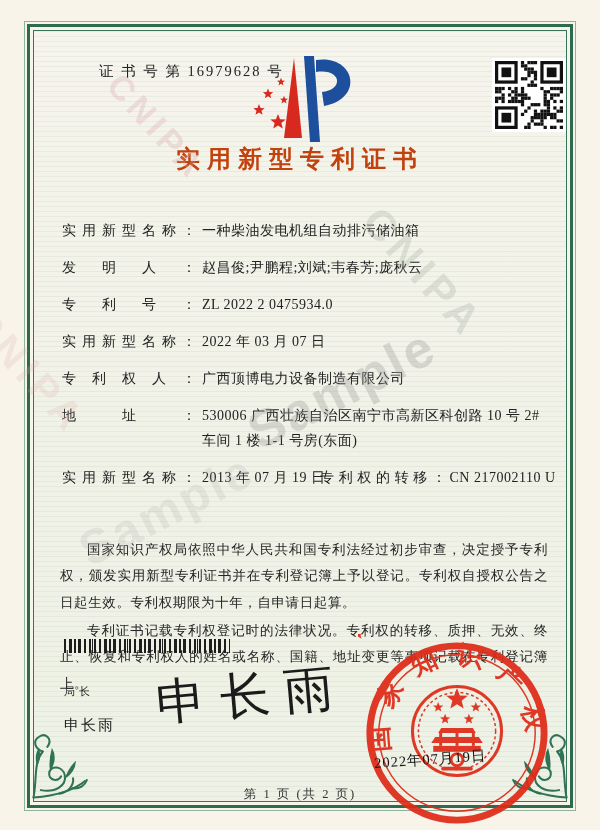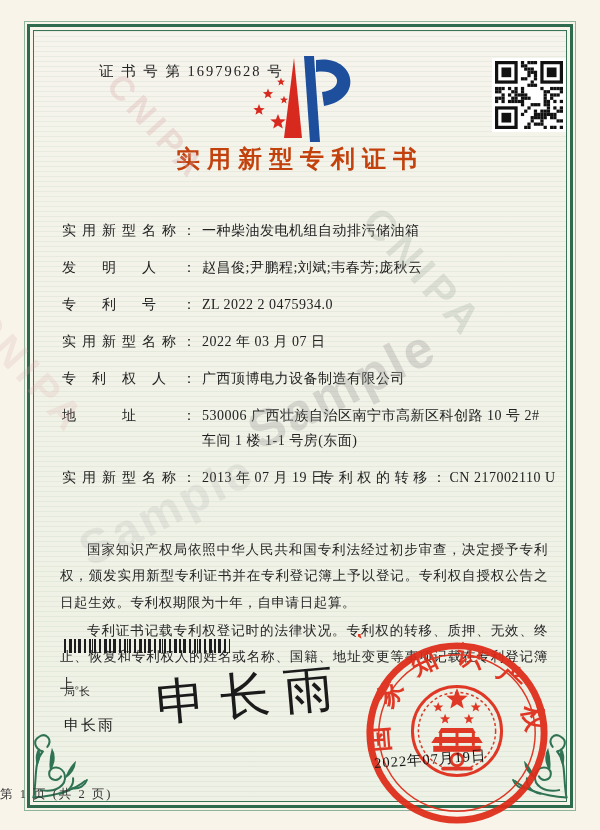--- a/index.html
+++ b/index.html
@@ -44,21 +44,21 @@
   
   .barcode{position:absolute;left:64px;top:639px;width:166px;height:14px;z-index:3;
     background:
       repeating-linear-gradient(90deg,#1d1d1d 0 2px,rgba(0,0,0,0) 2px 5px),
       repeating-linear-gradient(90deg,#1d1d1d 0 1px,rgba(0,0,0,0) 1px 7px);}
   .director{position:absolute;left:64px;top:684px;font-size:11px;letter-spacing:4px;z-index:3;}
   .director-name{position:absolute;left:64px;top:716px;font-size:15px;letter-spacing:2px;z-index:3;}
   .signature{position:absolute;left:156px;top:662px;font-size:50px;letter-spacing:14px;color:#1b1b1b;transform:rotate(-5deg);z-index:4;font-weight:500;}
   .seal{position:absolute;left:358px;top:634px;width:198px;height:198px;z-index:7;opacity:0.93;}
   .seal-date{position:absolute;left:374px;top:750px;font-size:14.5px;letter-spacing:1px;color:#141414;transform:rotate(-4deg);z-index:8;white-space:nowrap;}
-  .footer{position:absolute;left:0;right:0;top:786px;text-align:left;font-size:12.5px;letter-spacing:2px;z-index:3;color:#333;}
+  .footer{position:absolute;left:0;right:0;top:786px;text-align:center;font-size:12.5px;letter-spacing:2px;z-index:3;color:#333;}
 </style>
 </head>
 <body>
 
 <div class="page">
 
   <div class="frame-outer"></div>
   <div class="frame-main"></div>
   <div class="paper"></div>
   <div class="frame-inner"></div>

